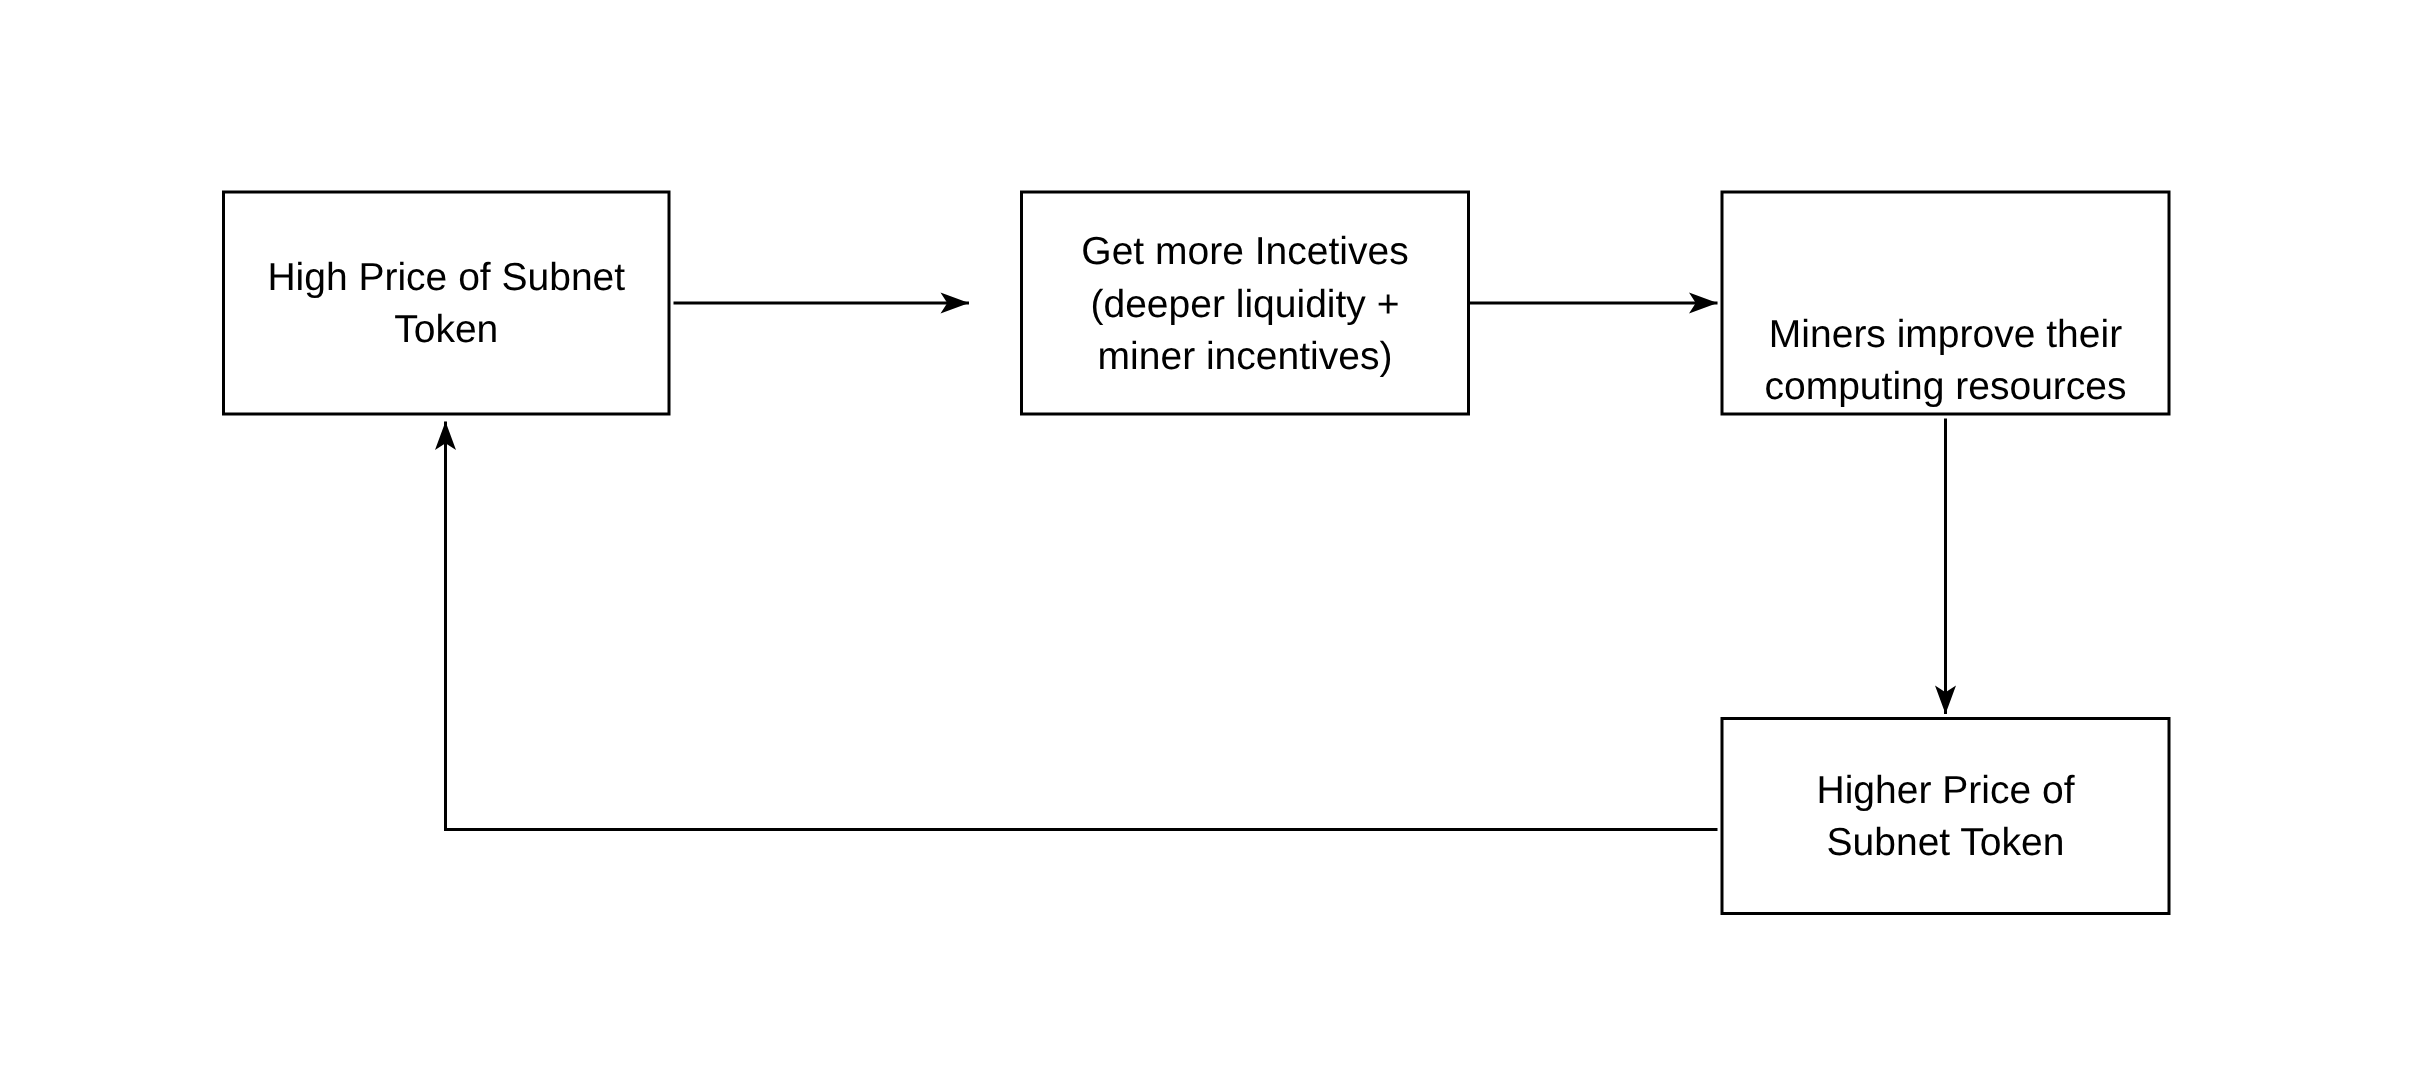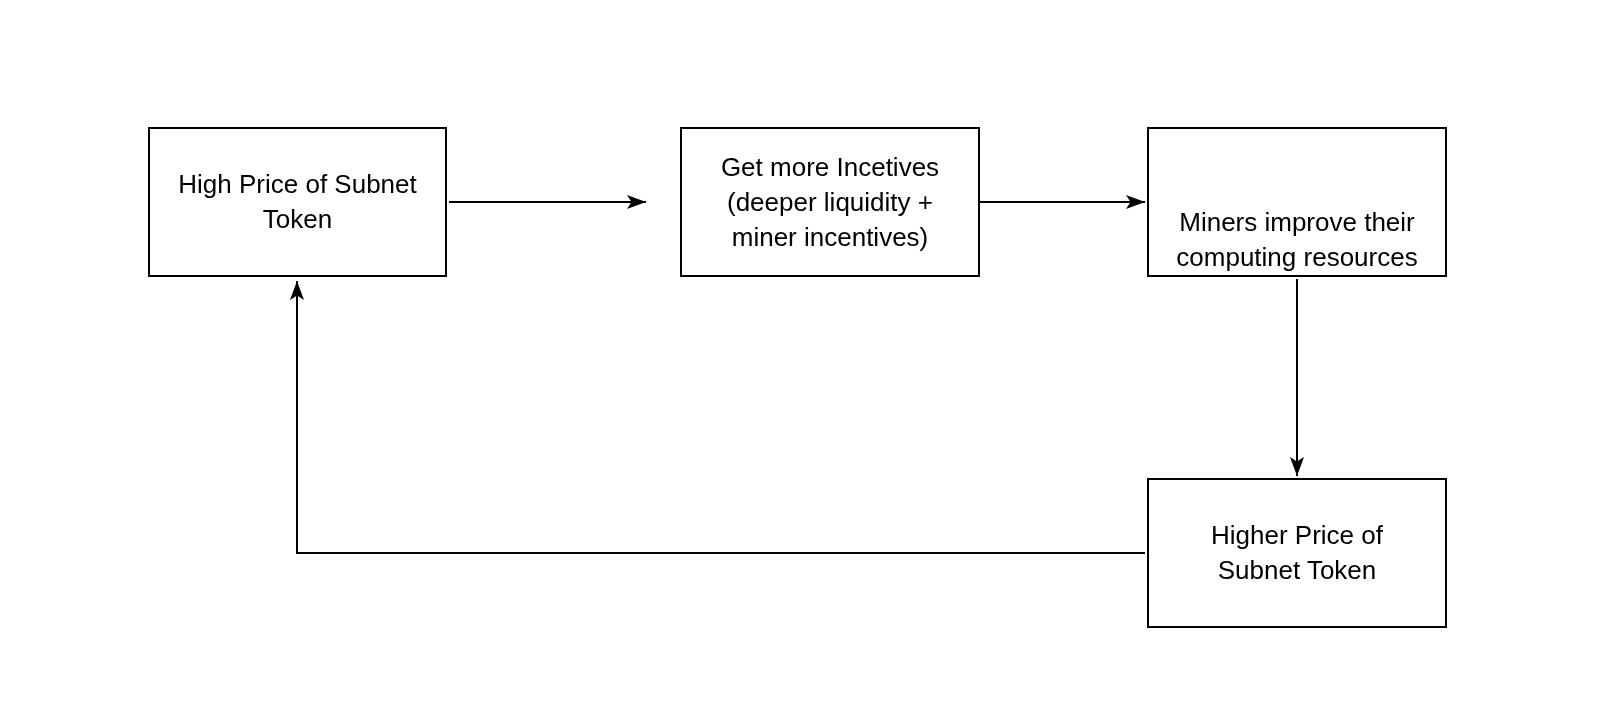--- a/index.html
+++ b/index.html
@@ -34,21 +34,21 @@
   }
   .node-label {
     font-size: 26px;
     line-height: 35px;
     color: #000000;
     white-space: pre-line;
   }
   #node-high-price     { left: 148px;  top: 127px; width: 299px; height: 150px; }
   #node-get-incentives { left: 648px;  top: 127px; width: 300px; height: 150px; margin-left: 32px; }
   #node-miners-improve { left: 1147px; top: 127px; width: 300px; height: 150px; align-items: flex-end; }
-  #node-higher-price   { left: 1147px; top: 478px; width: 300px; height: 150px; }
+  #node-higher-price   { left: 1147px; top: 478px; width: 300px; height: 132px; }
 </style>
 </head>
 <body>
 
 <div class="canvas">
 
   <svg class="connector-layer" width="1624" height="726" viewBox="0 0 1624 726" xmlns="http://www.w3.org/2000/svg">
     <defs>
       <marker id="arrowhead" markerUnits="userSpaceOnUse" markerWidth="22" markerHeight="16" refX="20" refY="8" orient="auto">
         <path d="M1,1 L20,8 L1,15 L5.5,8 Z" fill="#000000"></path>

